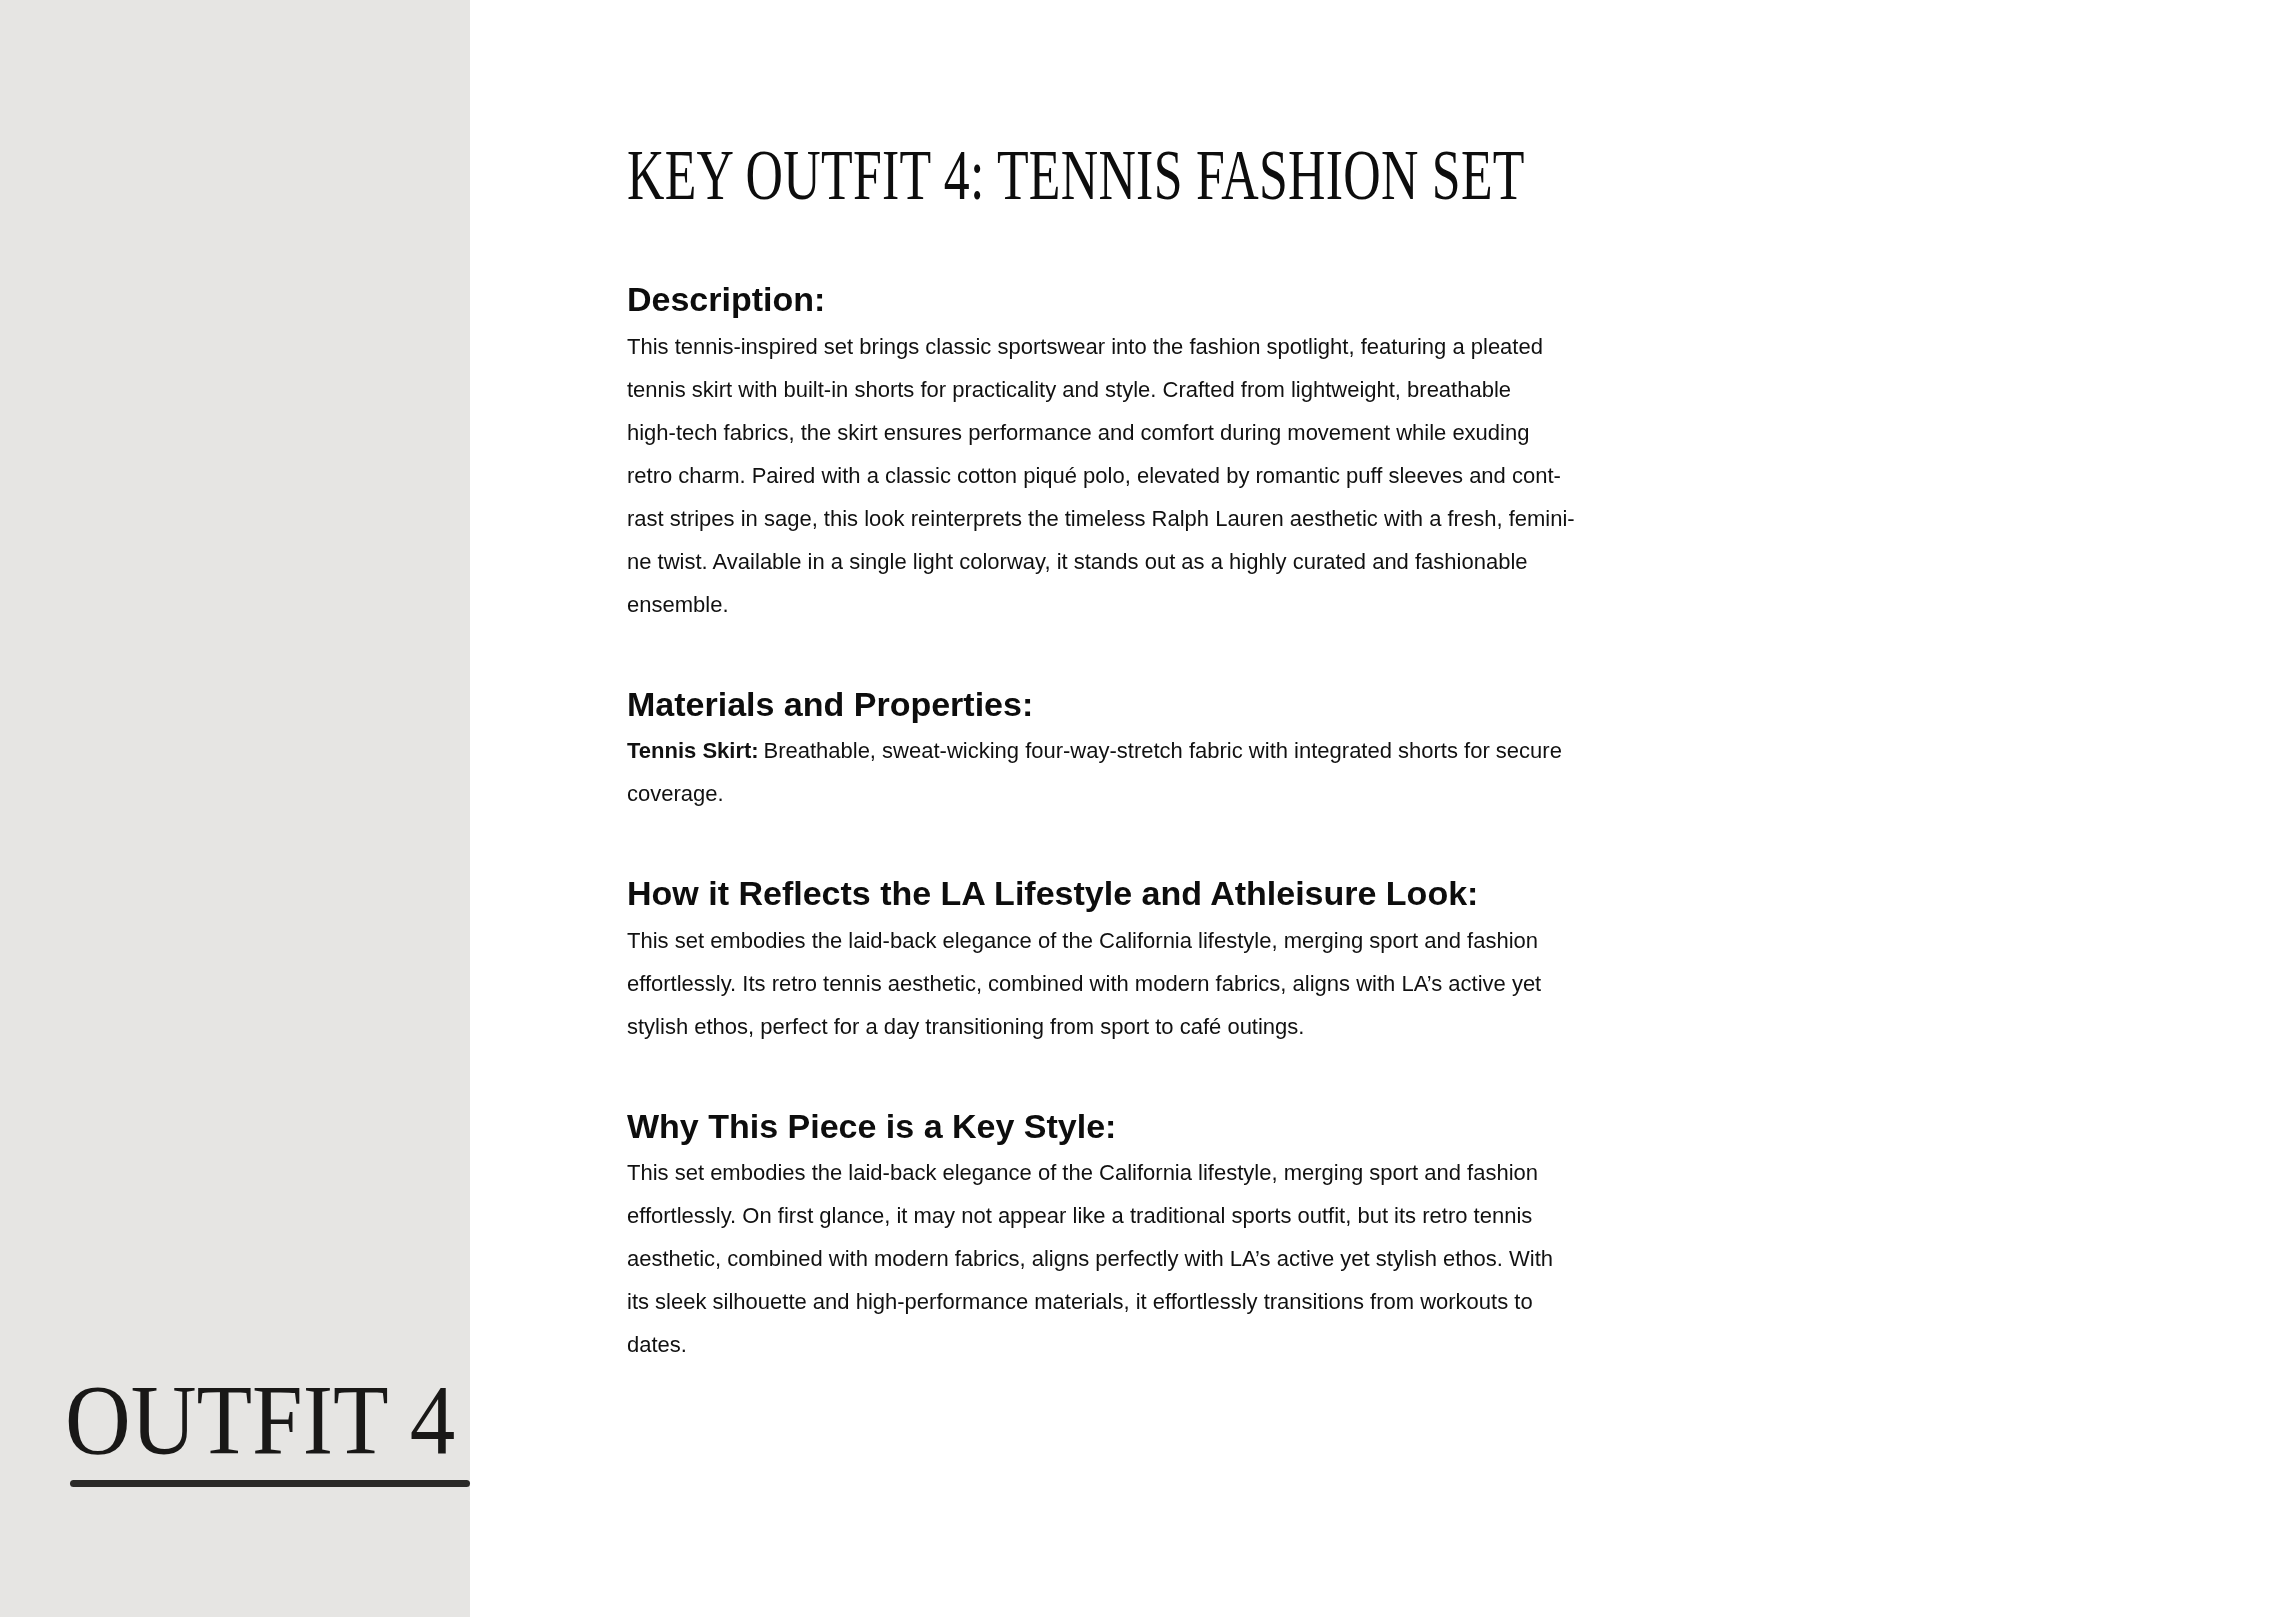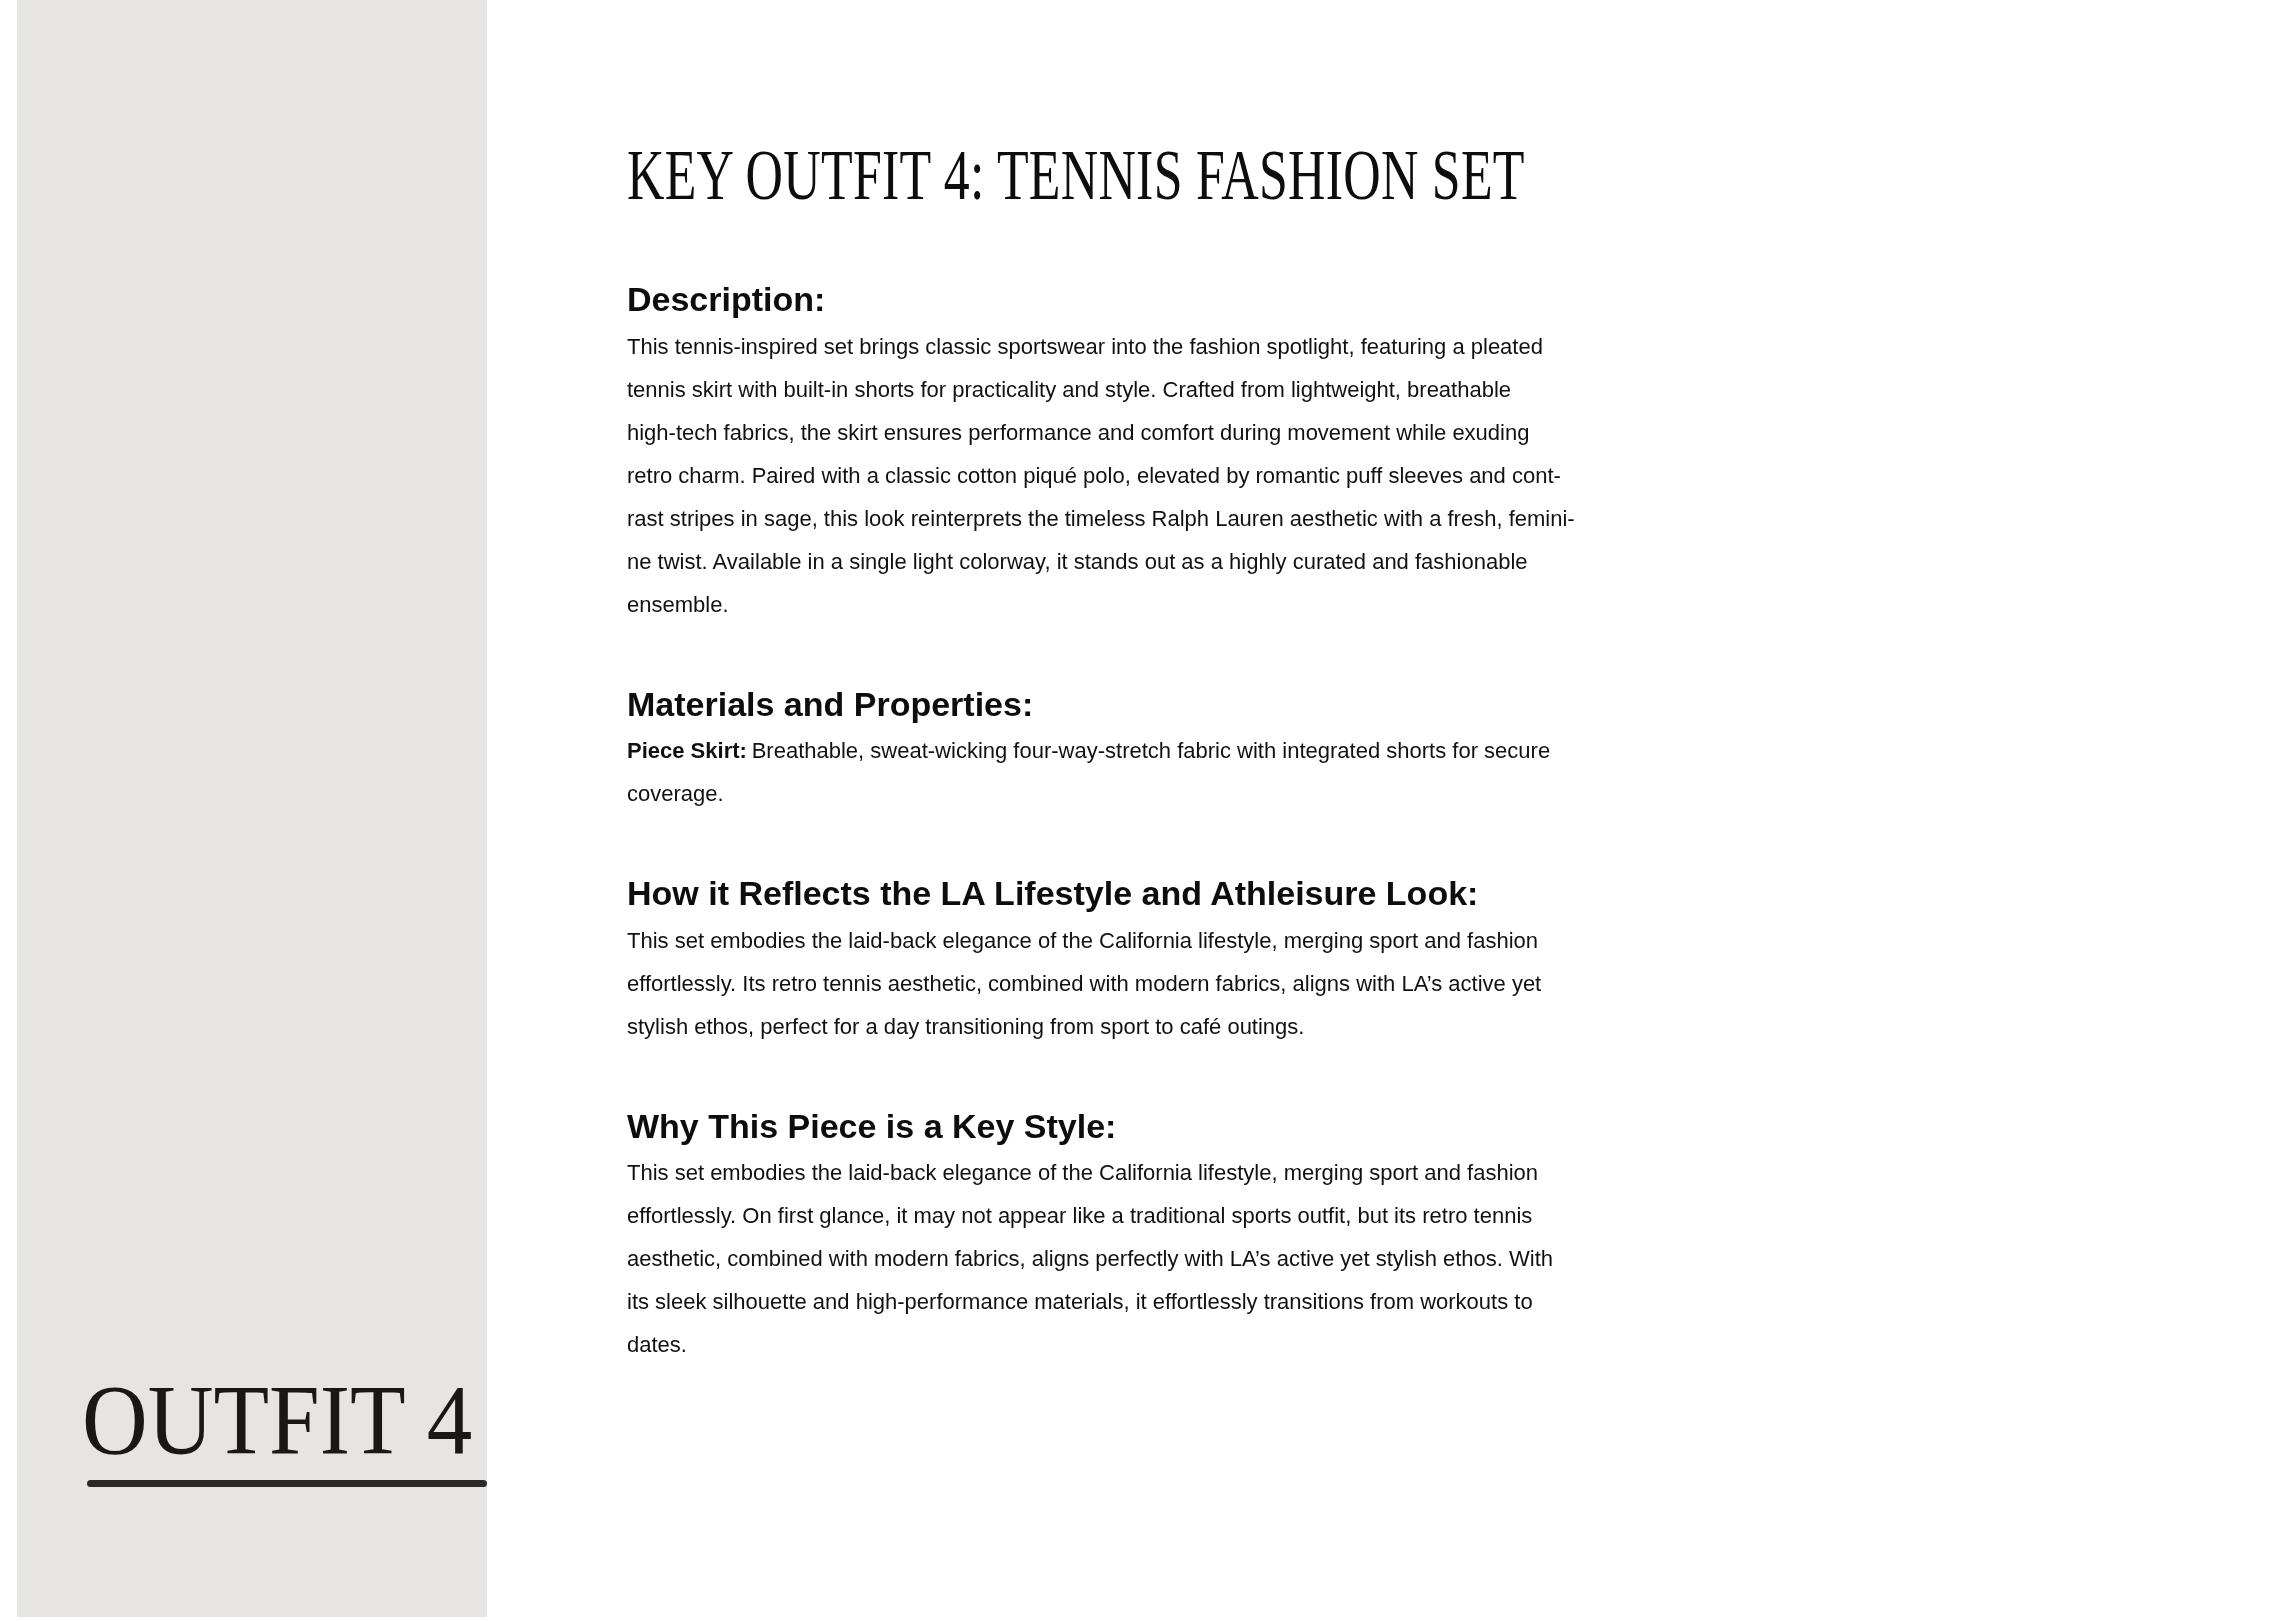--- a/index.html
+++ b/index.html
@@ -14,21 +14,21 @@
   }
   .page {
     position: relative;
     width: 2293px;
     height: 1621px;
     background: #ffffff;
   }
   
   .sidebar {
     position: absolute;
-    left: 17px;
+    left: 0;
     top: 0;
     width: 470px;
     height: 1617px;
     background: #e6e5e3;
   }
   .sidebar-label {
     position: absolute;
     left: 65px;
     top: 1370px;
     font-family: "Liberation Serif", serif;
@@ -117,21 +117,21 @@
 tennis skirt with built-in shorts for practicality and style. Crafted from lightweight, breathable
 high-tech fabrics, the skirt ensures performance and comfort during movement while exuding
 retro charm. Paired with a classic cotton piqué polo, elevated by romantic puff sleeves and cont-
 rast stripes in sage, this look reinterprets the timeless Ralph Lauren aesthetic with a fresh, femini-
 ne twist. Available in a single light colorway, it stands out as a highly curated and fashionable
 ensemble.</p>
     </section>
 
     <section class="section">
       <h3>Materials and Properties:</h3>
-      <p><b>Piece Skirt:</b><span>Breathable, sweat-wicking four-way-stretch fabric with integrated shorts for secure
+      <p><b>Tennis Skirt:</b><span>Breathable, sweat-wicking four-way-stretch fabric with integrated shorts for secure
 coverage.</span></p>
     </section>
 
     <section class="section">
       <h3>How it Reflects the LA Lifestyle and Athleisure Look:</h3>
       <p>This set embodies the laid-back elegance of the California lifestyle, merging sport and fashion
 effortlessly. Its retro tennis aesthetic, combined with modern fabrics, aligns with LA’s active yet
 stylish ethos, perfect for a day transitioning from sport to café outings.</p>
     </section>
 

